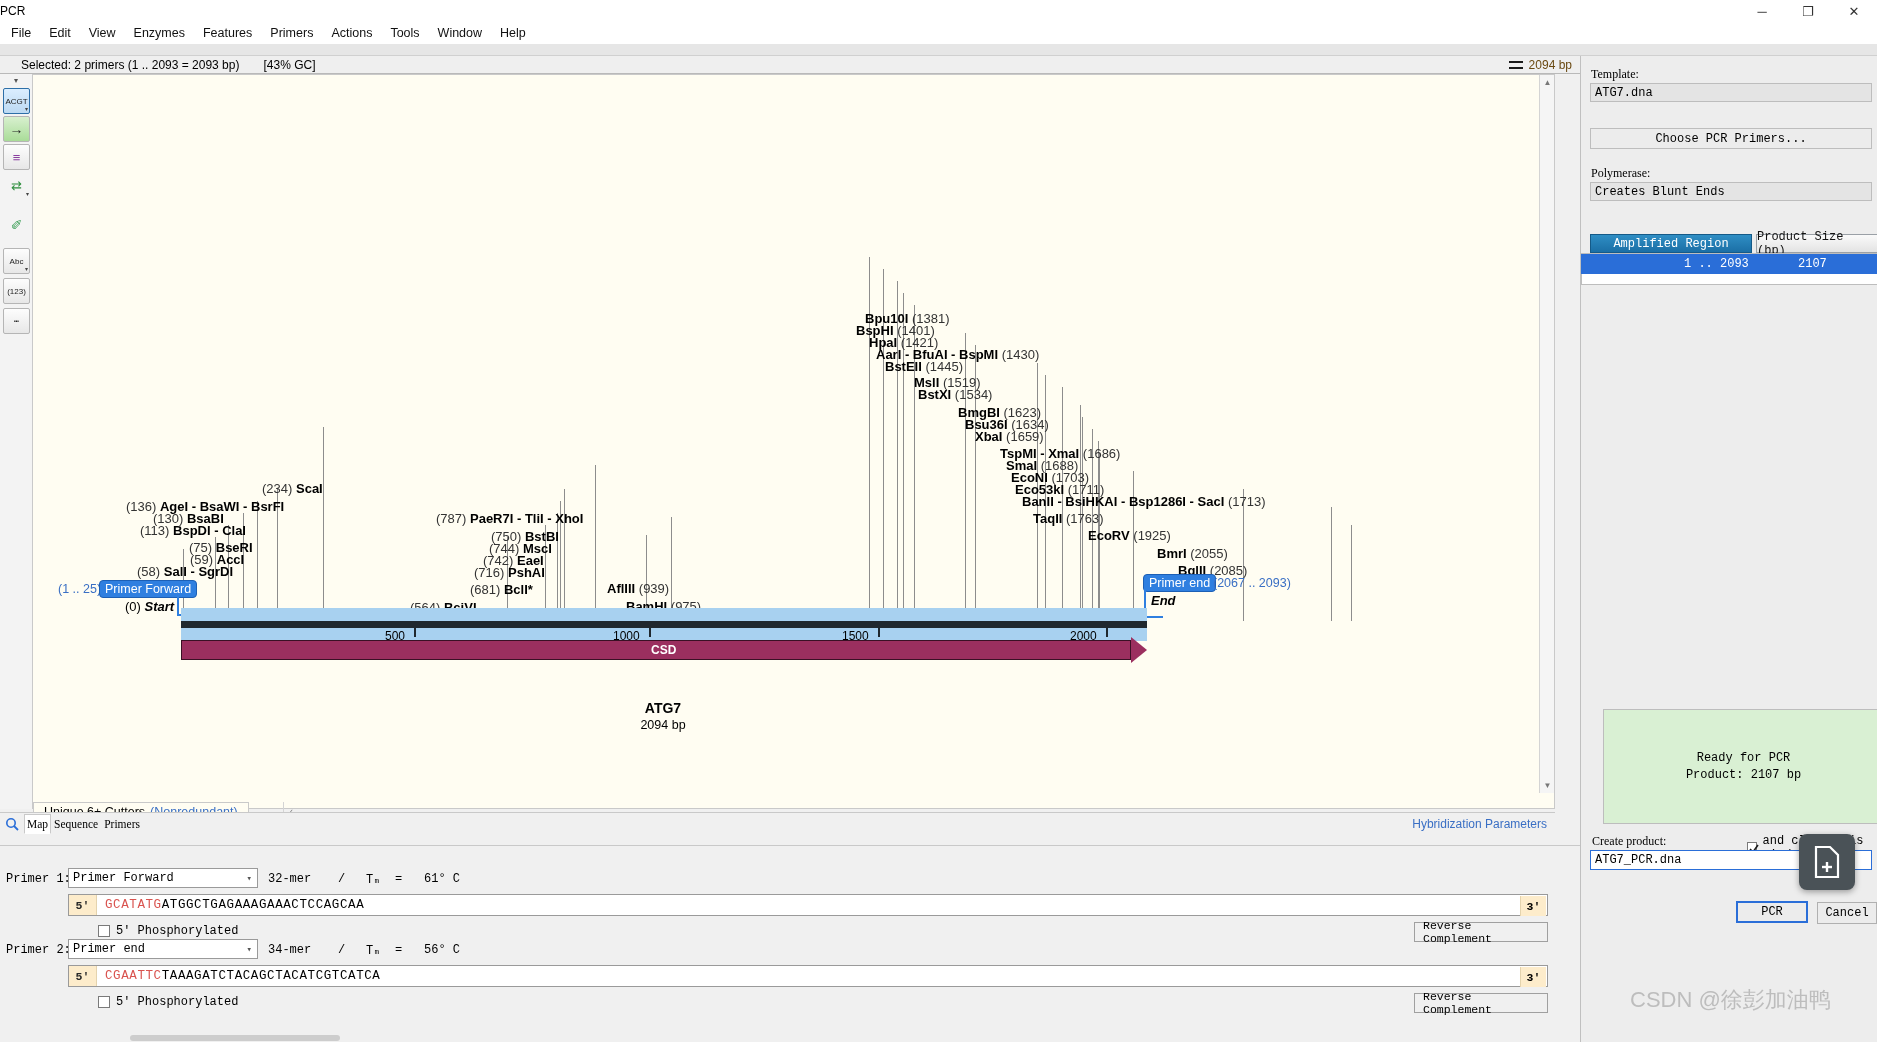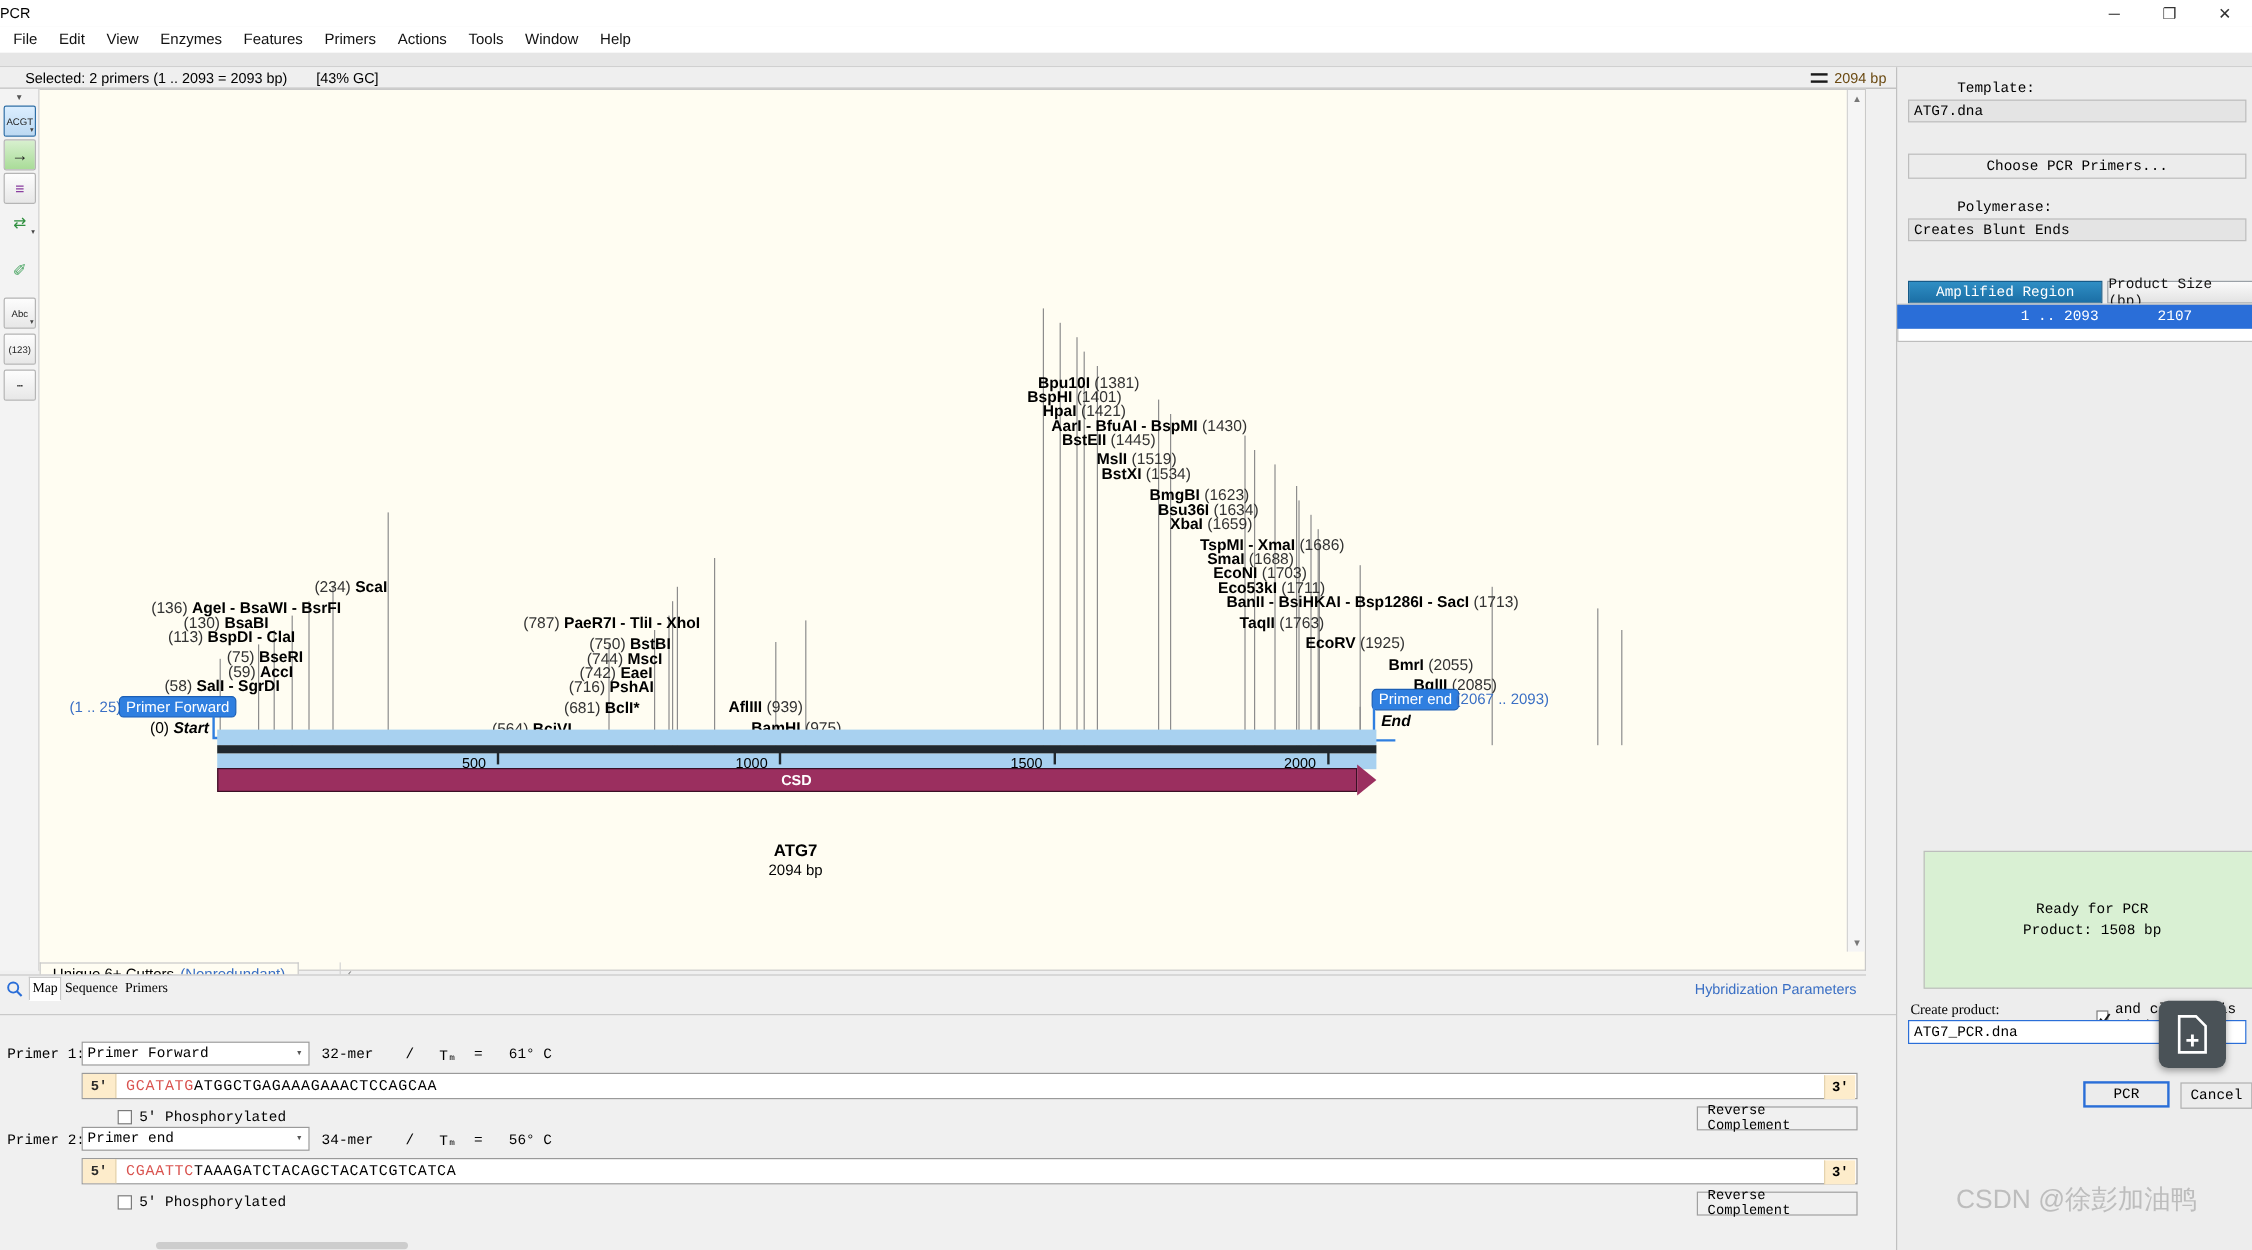--- a/index.html
+++ b/index.html
@@ -157,21 +157,21 @@
     position: absolute; height: 20px; padding: 0 8px; background: #f0f0f0; border: 1px solid #a0a0a0;
     display: flex; align-items: center; justify-content: center;
     font-family: "Liberation Mono", monospace; font-size: 11.5px;
   }
 
   
   .rightpanel {
     position: absolute; left: 1580px; top: 56px; width: 297px; height: 986px;
     background: #ededed; border-left: 1px solid #c0c0c0;
   }
-  .rp-label { position: absolute; font-family: Liberation Mono, monospace; font-size: 12px; margin-left: 40px; }
+  .rp-label { position: absolute; font-family: Liberation Serif, serif; font-size: 12px; }
   .rp-field {
     position: absolute; height: 19px; background: #e4e4e4; border: 1px solid #bdbdbd;
     display: flex; align-items: center; padding-left: 4px;
     font-family: "Liberation Mono", monospace; font-size: 12px;
   }
   .rp-btn {
     position: absolute; height: 21px; background: #ececec; border: 1px solid #bdbdbd;
     display: flex; align-items: center; justify-content: center;
     font-family: "Liberation Mono", monospace; font-size: 12px;
   }
@@ -611,21 +611,21 @@
     <div class="colhdr sel" style="left:9px; top:178px; width:162px;">Amplified Region</div>
     <div class="colhdr plain" style="left:175px; top:178px; width:122px;">Product Size (bp)</div>
     <div class="listarea" style="left:0px; top:197px; width:297px; height:32px;"></div>
     <div class="listrow" style="left:0px; top:198px; width:297px;">
       <span style="left:74px; top:3px;margin-left:29px;">1 .. 2093</span>
       <span style="left:217px; top:3px;">2107</span>
     </div>
 
     <div class="readybox" style="left:22px; top:653px; width:281px; height:115px;">
       <div>Ready for PCR</div>
-      <div>Product:  1508 bp</div>
+      <div>Product:  2107 bp</div>
     </div>
 
     <div class="createlbl" style="left:11px; top:778px;">Create product:</div>
     <div class="chk" style="left:166px; top:778px;">
       <span class="box" style="background:#fff;position:relative;">
         <svg width="12" height="12" viewBox="0 0 12 12" style="position:absolute;left:0;top:0;">
           <polyline points="2,6 5,9 10,2" stroke="#1a1a1a" stroke-width="1.6" fill="none"></polyline>
         </svg>
       </span>
       <span>and close this window</span>

